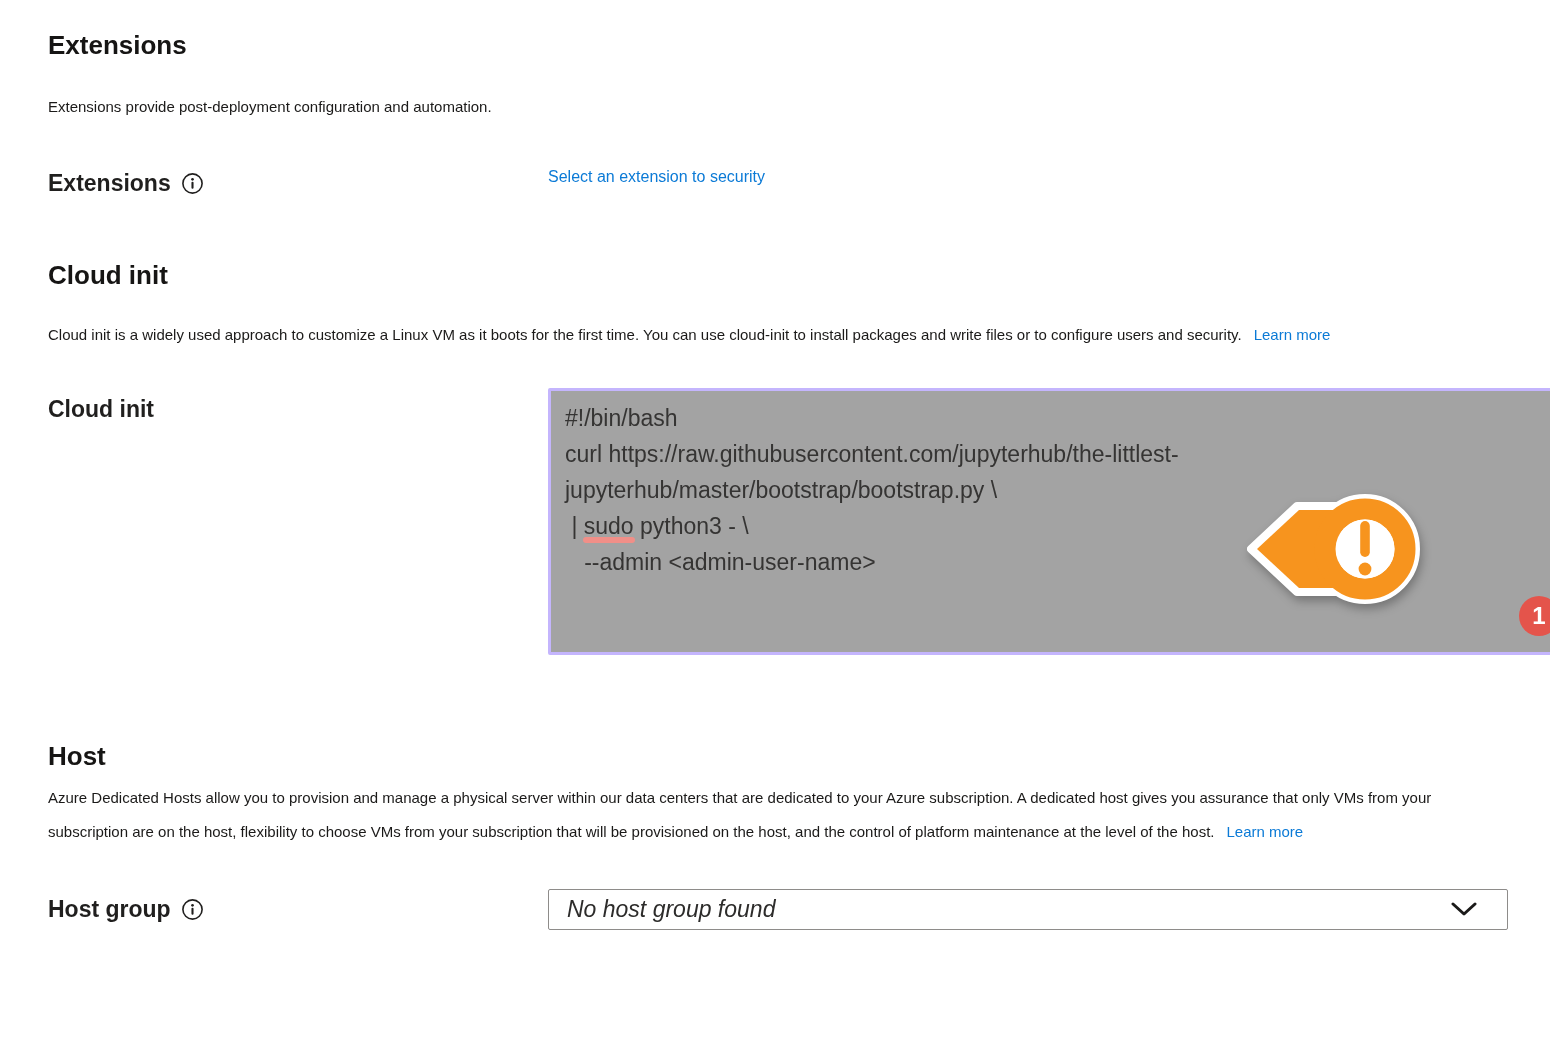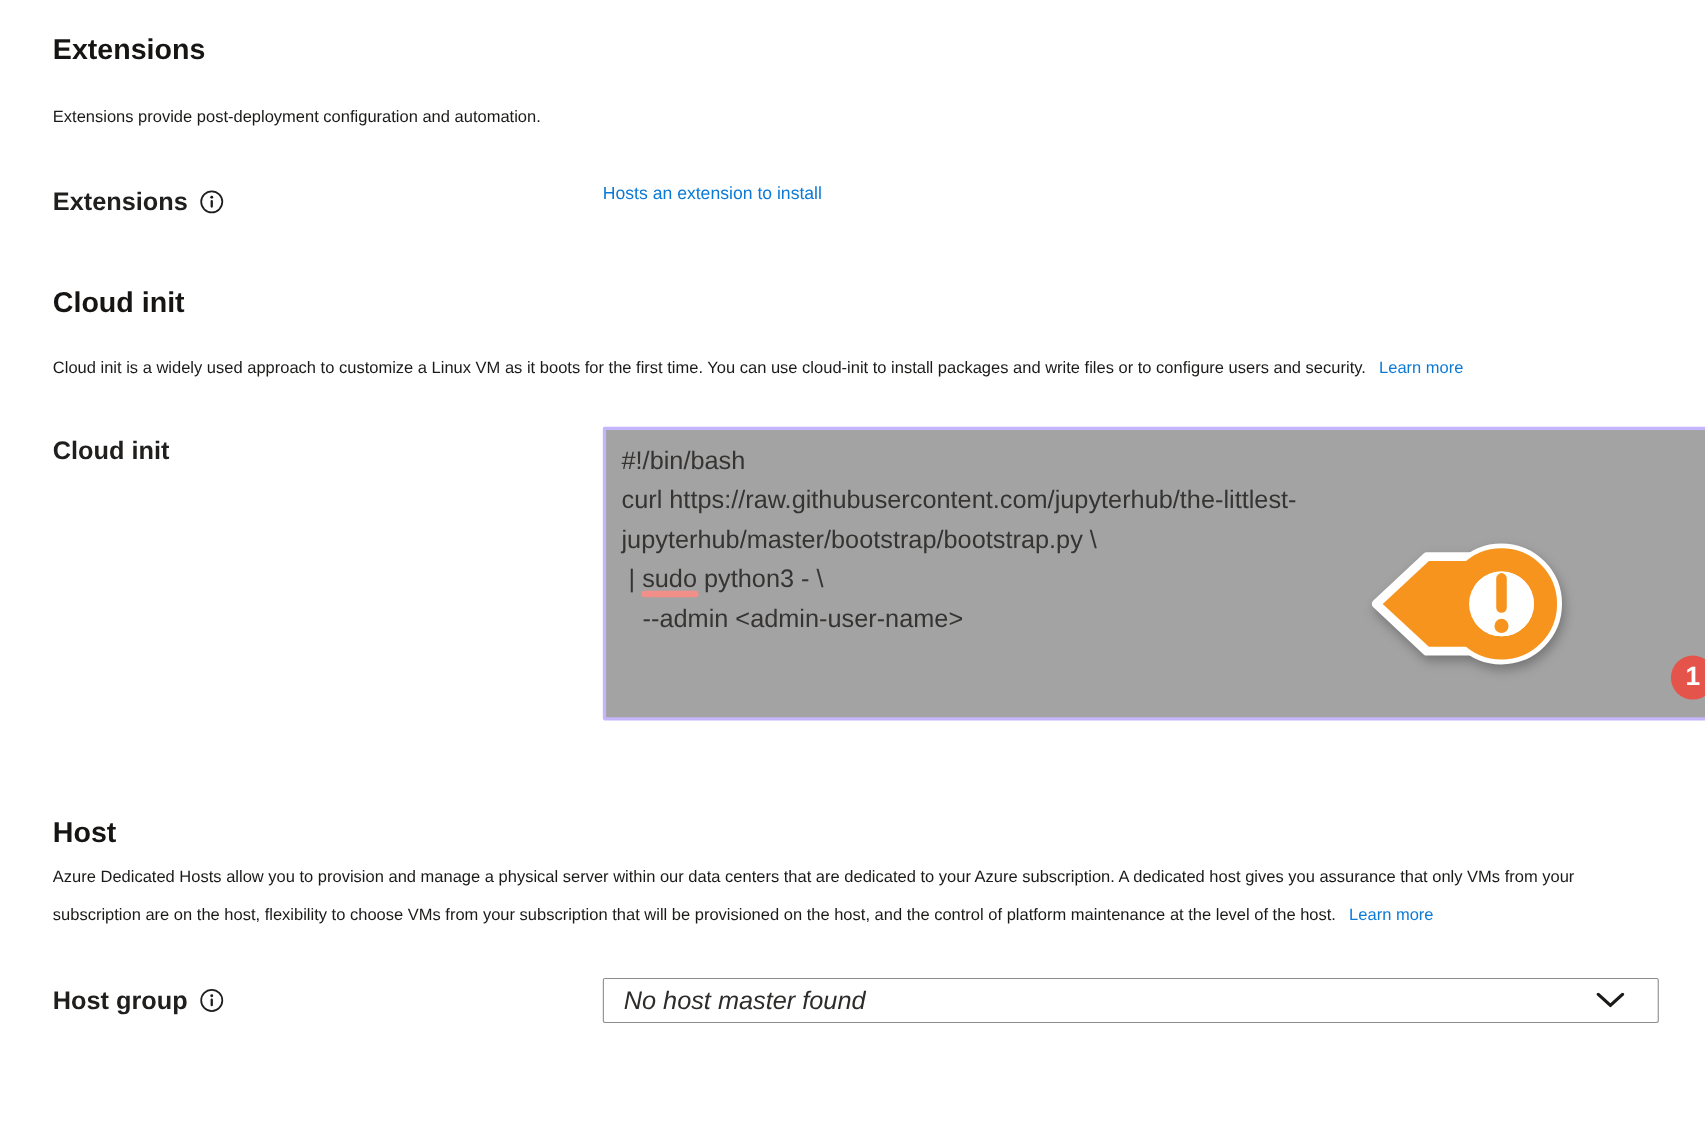--- a/index.html
+++ b/index.html
@@ -146,21 +146,21 @@
       <span class="field-label">Extensions</span>
       <span class="info-icon">
         <svg width="23" height="23" viewBox="0 0 23 23">
           <circle cx="11.5" cy="11.5" r="9.6" fill="none" stroke="#201f1e" stroke-width="1.6"></circle>
           <circle cx="11.5" cy="7.3" r="1.35" fill="#201f1e"></circle>
           <rect x="10.45" y="9.8" width="2.1" height="7" rx="1" fill="#201f1e"></rect>
         </svg>
       </span>
     </div>
     <div class="control-col">
-      <a class="link">Hosts an extension to install</a>
+      <a class="link">Select an extension to security</a>
     </div>
   </div>
 
   <h2 class="section-heading h-cloudinit">Cloud init</h2>
 
   <p class="body-text p-cloudinit"><span>Cloud init is a widely used approach to customize a Linux VM as it boots for the first time. You can use cloud-init to install packages and write files or to configure users and security.</span><a class="link inline-link">Learn more</a></p>
 
   <div class="field-row row-cloudinit">
     <div class="label-col">
       <span class="field-label">Cloud init</span>
@@ -197,21 +197,21 @@
       <span class="info-icon">
         <svg width="23" height="23" viewBox="0 0 23 23">
           <circle cx="11.5" cy="11.5" r="9.6" fill="none" stroke="#201f1e" stroke-width="1.6"></circle>
           <circle cx="11.5" cy="7.3" r="1.35" fill="#201f1e"></circle>
           <rect x="10.45" y="9.8" width="2.1" height="7" rx="1" fill="#201f1e"></rect>
         </svg>
       </span>
     </div>
     <div class="control-col">
       <div class="dropdown">
-        <span class="dropdown-value">No host master found</span>
+        <span class="dropdown-value">No host group found</span>
         <span class="chevron-down">
           <svg width="26" height="15" viewBox="0 0 26 15">
             <polyline points="2,2 13,12 24,2" fill="none" stroke="#1b1a19" stroke-width="3" stroke-linecap="round" stroke-linejoin="round"></polyline>
           </svg>
         </span>
       </div>
     </div>
   </div>
 
 </div>

